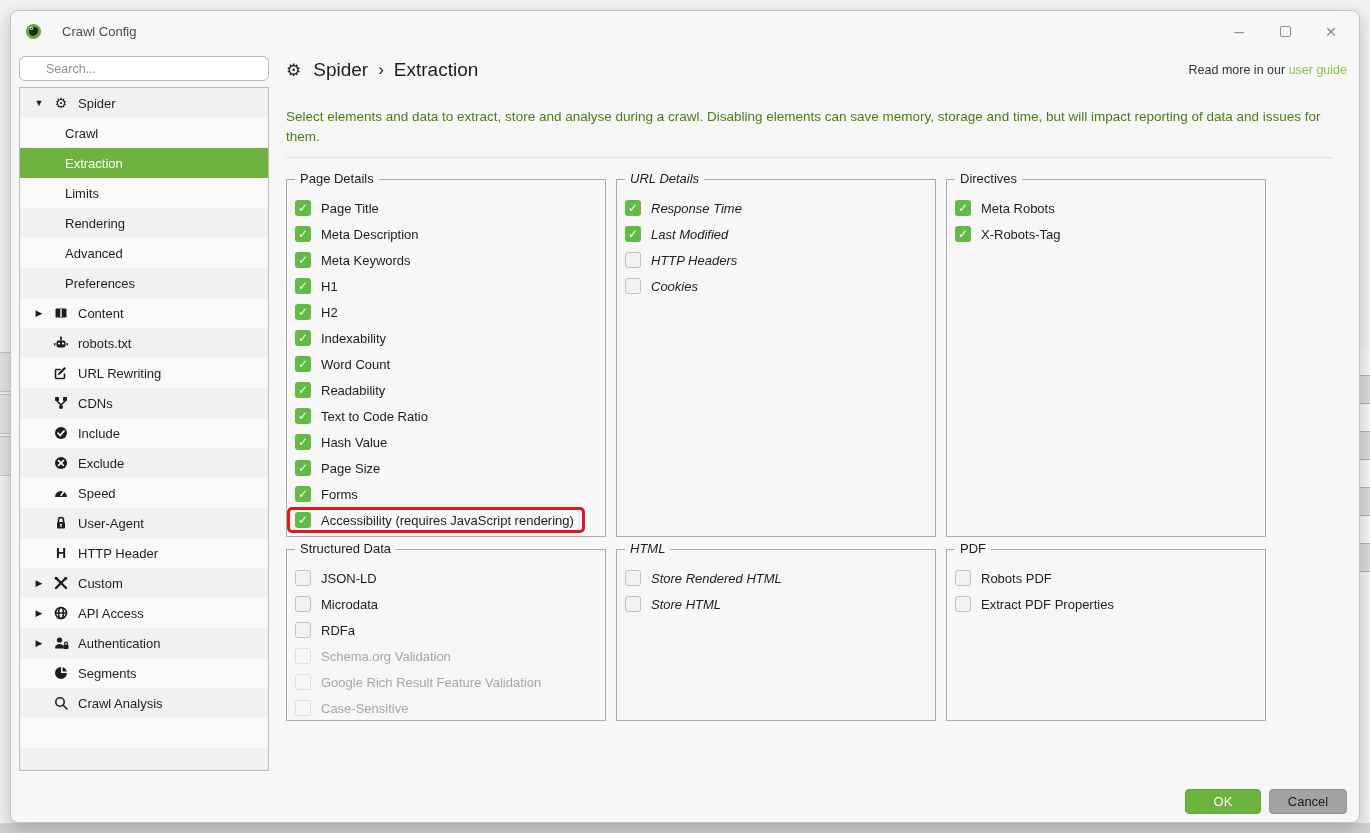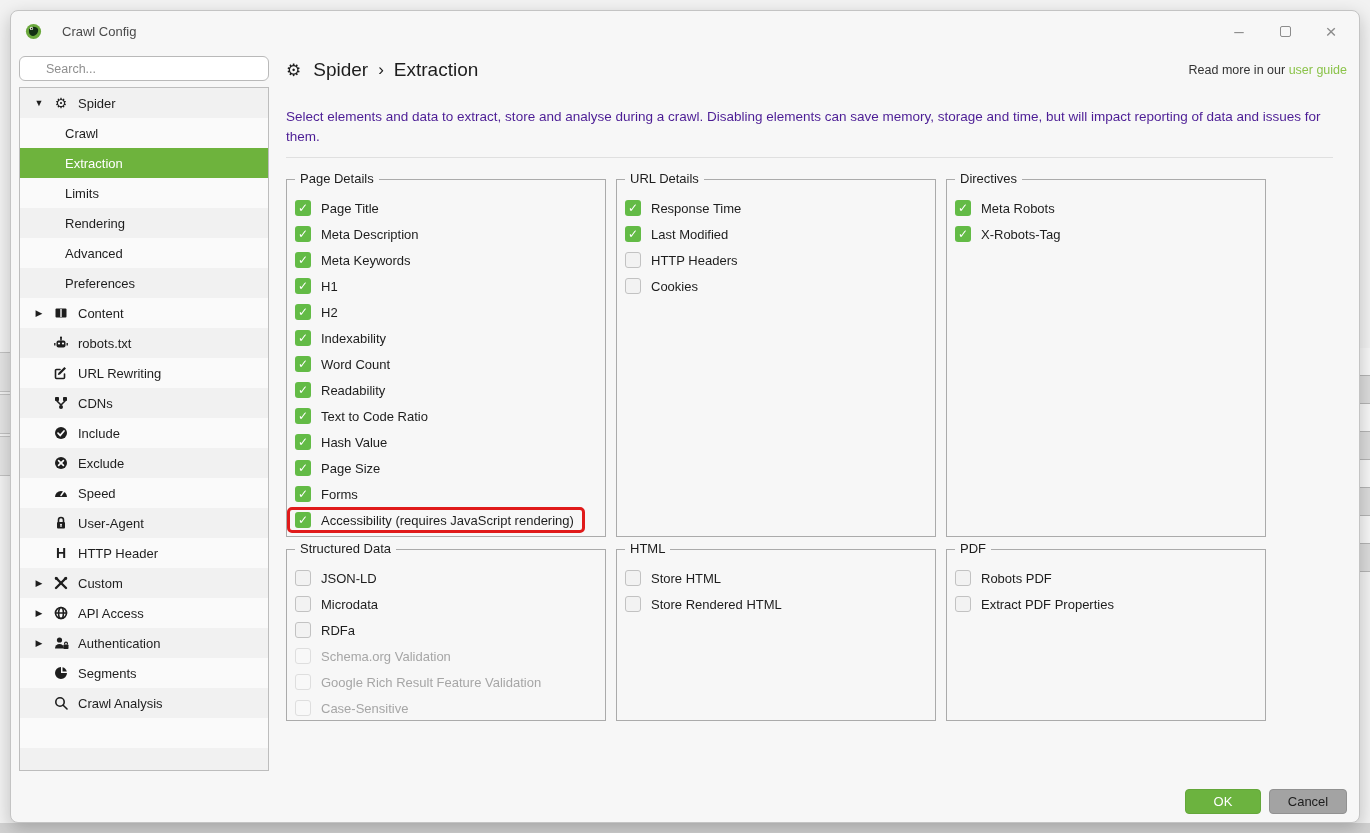--- a/index.html
+++ b/index.html
@@ -47,26 +47,26 @@
   .trow.child .t-label { margin-left:45px; }
   .h-letter { font-weight:bold; font-size:14px; }
 
   
   .main-head { position:absolute; left:275px; top:48px; display:flex; align-items:center; }
   .head-gear { font-size:17px; color:#1d1d1d; margin-right:12px; }
   .crumb { font-size:19px; color:#1d1d1d; }
   .crumb-sep { font-size:17px; color:#1d1d1d; margin:0 10px; }
   .readmore { position:absolute; right:12px; top:52px; font-size:12.5px; color:#333; }
   .readmore a { color:#8bc34a; text-decoration:none; }
-  .descr { position:absolute; left:275px; top:96px; width:1063px; font-size:13.5px; color:#4c1d95; line-height:1.45; }
+  .descr { position:absolute; left:275px; top:96px; width:1063px; font-size:13.5px; color:#4d7c0f; line-height:1.45; }
   .divider { position:absolute; left:275px; top:146px; width:1047px; height:1px; background:#e0e0e0; }
 
   .fieldset { position:absolute; width:320px; border:1px solid #ababab; background:#f7f7f7; }
   .legend { position:absolute; top:-9px; left:8px; background:#f7f7f7; padding:0 5px; font-size:13px; color:#1d1d1d; }
-  .fs-c1 { left:275px; } .fs-c2 { left:605px; } .fs-c3 { left:935px; }
+  .fs-c1 { left:275px; } .fs-c2 { left:605px;font-style:italic; } .fs-c3 { left:935px; }
   .fs-r1 { top:168px; height:358px; } .fs-r2 { top:538px; height:172px; }
   .fs-body { padding:15px 12px 0 8px; }
 
   .cb-row { display:flex; align-items:center; height:26px; gap:10px; }
   .cb { width:16px; height:16px; border-radius:3px; flex:none;
     display:flex; align-items:center; justify-content:center; }
   .cb .mark { display:none; color:#fff; font-size:12px; line-height:12px; font-weight:bold; }
   .cb-row.checked .cb { background:#63bb46; }
   .cb-row.checked .cb .mark { display:block; }
   .cb-row.unchecked .cb { background:#f2f2f2; border:1px solid #c2c2c2; }
@@ -458,25 +458,25 @@
         <span class="cb-label">Case-Sensitive</span>
         </div>
     </div>
   </div>
 
   <div class="fieldset fs-c2 fs-r2">
     <span class="legend">HTML</span>
     <div class="fs-body">
       <div class="cb-row unchecked">
         <span class="cb"></span>
+        <span class="cb-label">Store Rendered HTML</span>
+        </div>
+      <div class="cb-row unchecked">
+        <span class="cb"></span>
         <span class="cb-label">Store HTML</span>
-        </div>
-      <div class="cb-row unchecked">
-        <span class="cb"></span>
-        <span class="cb-label">Store Rendered HTML</span>
         </div>
     </div>
   </div>
 
   <div class="fieldset fs-c3 fs-r2">
     <span class="legend">PDF</span>
     <div class="fs-body">
       <div class="cb-row unchecked">
         <span class="cb"></span>
         <span class="cb-label">Robots PDF</span>

